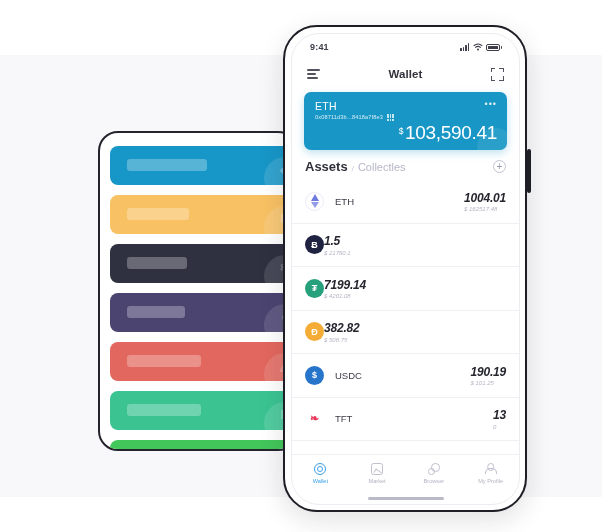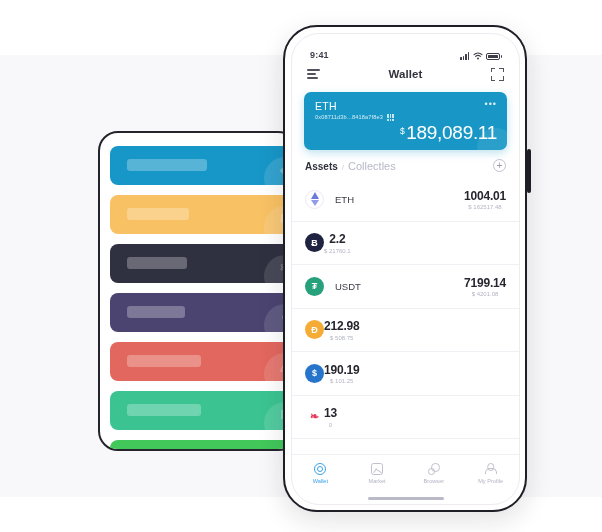--- a/index.html
+++ b/index.html
@@ -69,21 +69,21 @@
     background:#ffffff;
     border:1px solid #ececf1;
     border-radius:28px;
     overflow:hidden;
     display:flex; flex-direction:column;
   }
 
   
   .statusbar {
     height:26px; flex:0 0 26px;
-    display:flex; align-items:flex-end; justify-content:space-between;
+    display:flex; align-items:center; justify-content:space-between;
     padding:0 17px 0 18px;
   }
   .status-time { font-size:9px; font-weight:bold; color:#3e3e4a; letter-spacing:.2px; }
   .status-right { display:flex; align-items:center; gap:3.5px; }
   .sig { display:flex; align-items:flex-end; gap:1px; height:8px; }
   .sig i { display:block; width:1.6px; background:#3e3e4a; border-radius:.5px; }
   .sig i:nth-child(1){height:3px}.sig i:nth-child(2){height:4.5px}
   .sig i:nth-child(3){height:6px}.sig i:nth-child(4){height:8px}
   .batt { width:14px; height:7px; border:1px solid #3e3e4a; border-radius:2px; padding:1px; }
   .batt span { display:block; width:100%; height:100%; background:#3e3e4a; border-radius:.5px; }
@@ -140,21 +140,21 @@
     background:rgba(255,255,255,0.08);
   }
 
   
   .assets-head {
     display:flex; align-items:center; justify-content:space-between;
     padding:9px 13px 6px;
     flex:0 0 auto;
   }
   .assets-tabs { display:flex; align-items:baseline; gap:4px; }
-  .tab-assets { font-size:10px; font-weight:bold; color:#30303c; cursor:pointer; }
+  .tab-assets { font-size:13px; font-weight:bold; color:#30303c; cursor:pointer; }
   .tab-sep { font-size:8px; color:#c9c9d6; }
   .tab-collect { font-size:11px; color:#b7b7c8; cursor:pointer; }
   .plus-btn {
     width:13px; height:13px; border-radius:50%;
     border:1px solid #c2c2d2;
     display:flex; align-items:center; justify-content:center;
     color:#9a9aae; font-size:10px; line-height:1;
     cursor:pointer;
   }
 
@@ -166,21 +166,21 @@
     border-bottom:1px solid #f0f0f4;
   }
   .asset-icon {
     width:19px; height:19px; border-radius:50%;
     flex:0 0 19px;
     display:flex; align-items:center; justify-content:center;
     font-size:9px; font-weight:bold; color:#ffffff;
     position:relative;
   }
   .asset-name { font-size:9.5px; color:#3a3a46; margin-left:11px; flex:1 1 auto; }
-  .asset-right { text-align:center; }
+  .asset-right { text-align:left;font-style:italic; }
   .asset-amt { font-size:12px; font-weight:bold; color:#26262f; letter-spacing:-.2px; }
   .asset-usd { font-size:6px; color:#b4b4c4; margin-top:1.5px; }
 
   
   .eth-dia {
     width:0; height:0; position:relative;
   }
   .eth-dia::before, .eth-dia::after {
     content:""; position:absolute; left:-4px;
     border-left:4px solid transparent; border-right:4px solid transparent;
@@ -340,21 +340,21 @@
               <i></i>
               <i></i>
               <i></i>
               <i></i>
               <i></i>
             </span>
         </div>
         <div class="bc-dots">•••</div>
         <div class="bc-amount">
           <span class="bc-cur">$</span>
-          <span class="bc-val">189,089.11</span>
+          <span class="bc-val">103,590.41</span>
         </div>
         <div class="bc-watermark"></div>
       </div>
     </div>
 
     <div class="assets-head">
       <div class="assets-tabs">
         <span class="tab-assets">Assets</span>
         <span class="tab-sep">/</span>
         <span class="tab-collect">Collectles</span>
@@ -369,48 +369,49 @@
           </div>
           <div class="asset-name">ETH</div>
           <div class="asset-right">
             <div class="asset-amt">1004.01</div>
             <div class="asset-usd">$ 162517.48</div>
           </div>
         </div>
         <div class="asset-row">
           <div class="asset-icon" style="background:#1f2240;color:#ffffff;">Ƀ</div>
           <div class="asset-right">
-            <div class="asset-amt">2.2</div>
+            <div class="asset-amt">1.5</div>
             <div class="asset-usd">$ 21760.1</div>
           </div>
         </div>
         <div class="asset-row">
           <div class="asset-icon" style="background:#26a17b;color:#ffffff;">₮</div>
-          <div class="asset-name">USDT</div>
           <div class="asset-right">
             <div class="asset-amt">7199.14</div>
             <div class="asset-usd">$ 4201.08</div>
           </div>
         </div>
         <div class="asset-row">
           <div class="asset-icon" style="background:#f5ac37;color:#ffffff;">Đ</div>
           <div class="asset-right">
-            <div class="asset-amt">212.98</div>
+            <div class="asset-amt">382.82</div>
             <div class="asset-usd">$ 508.75</div>
           </div>
         </div>
         <div class="asset-row">
           <div class="asset-icon" style="background:#2775ca;color:#ffffff;">$</div>
+          <div class="asset-name">USDC</div>
           <div class="asset-right">
             <div class="asset-amt">190.19</div>
             <div class="asset-usd">$ 101.25</div>
           </div>
         </div>
         <div class="asset-row">
           <div class="asset-icon" style="background:#ffffff;color:#e8385a;font-size:11px;">❧</div>
+          <div class="asset-name">TFT</div>
           <div class="asset-right">
             <div class="asset-amt">13</div>
             <div class="asset-usd">0</div>
           </div>
         </div>
       </div>
 
     <div class="tabbar" id="tab-bar">
         <div class="tabitem active">
           <div class="tabicon ti-wallet"></div>

